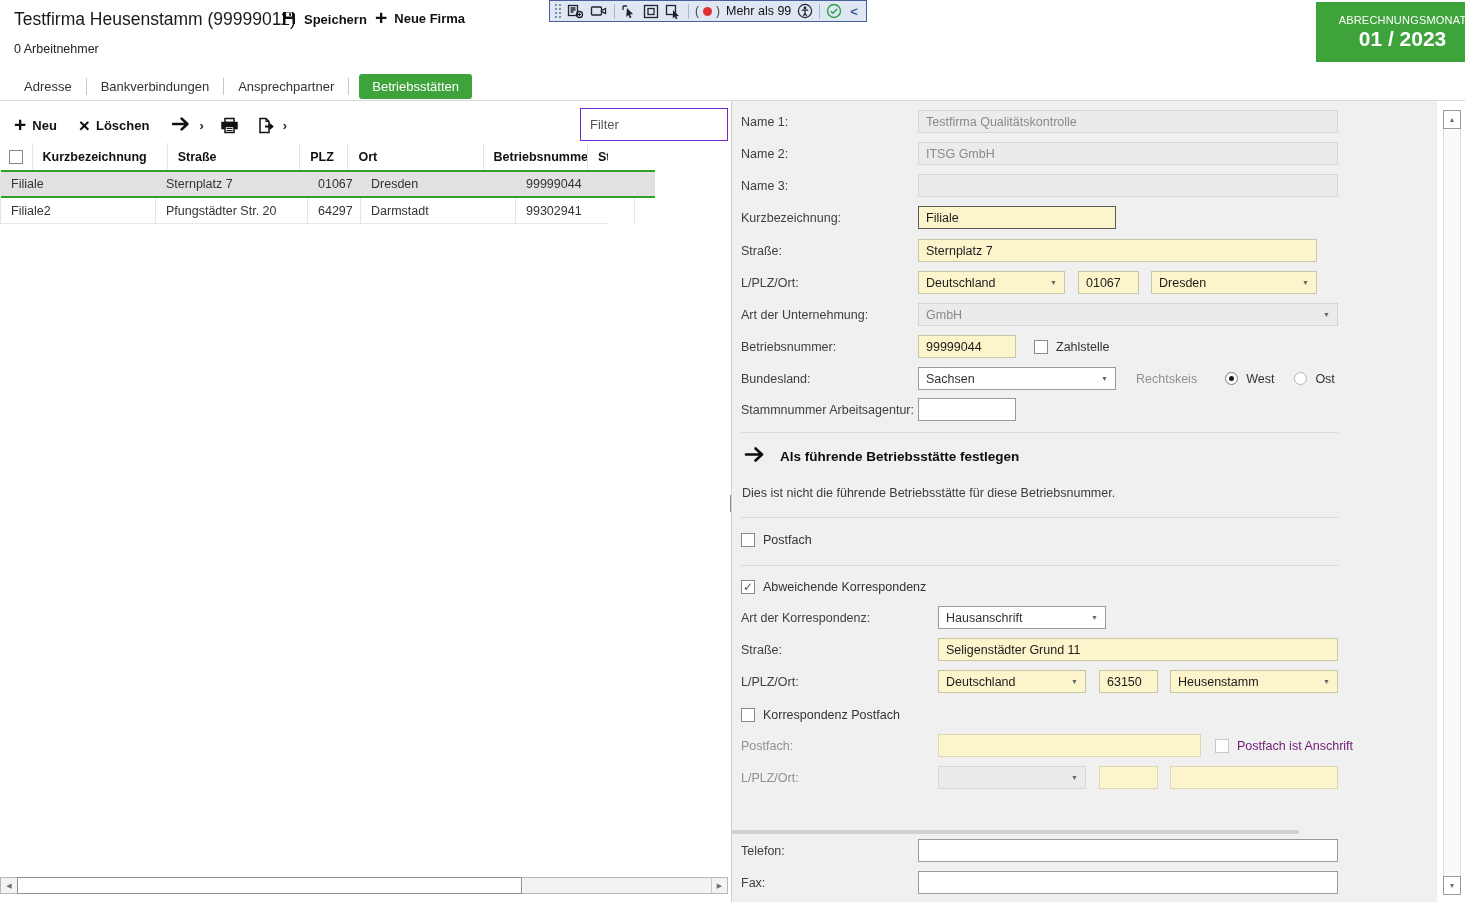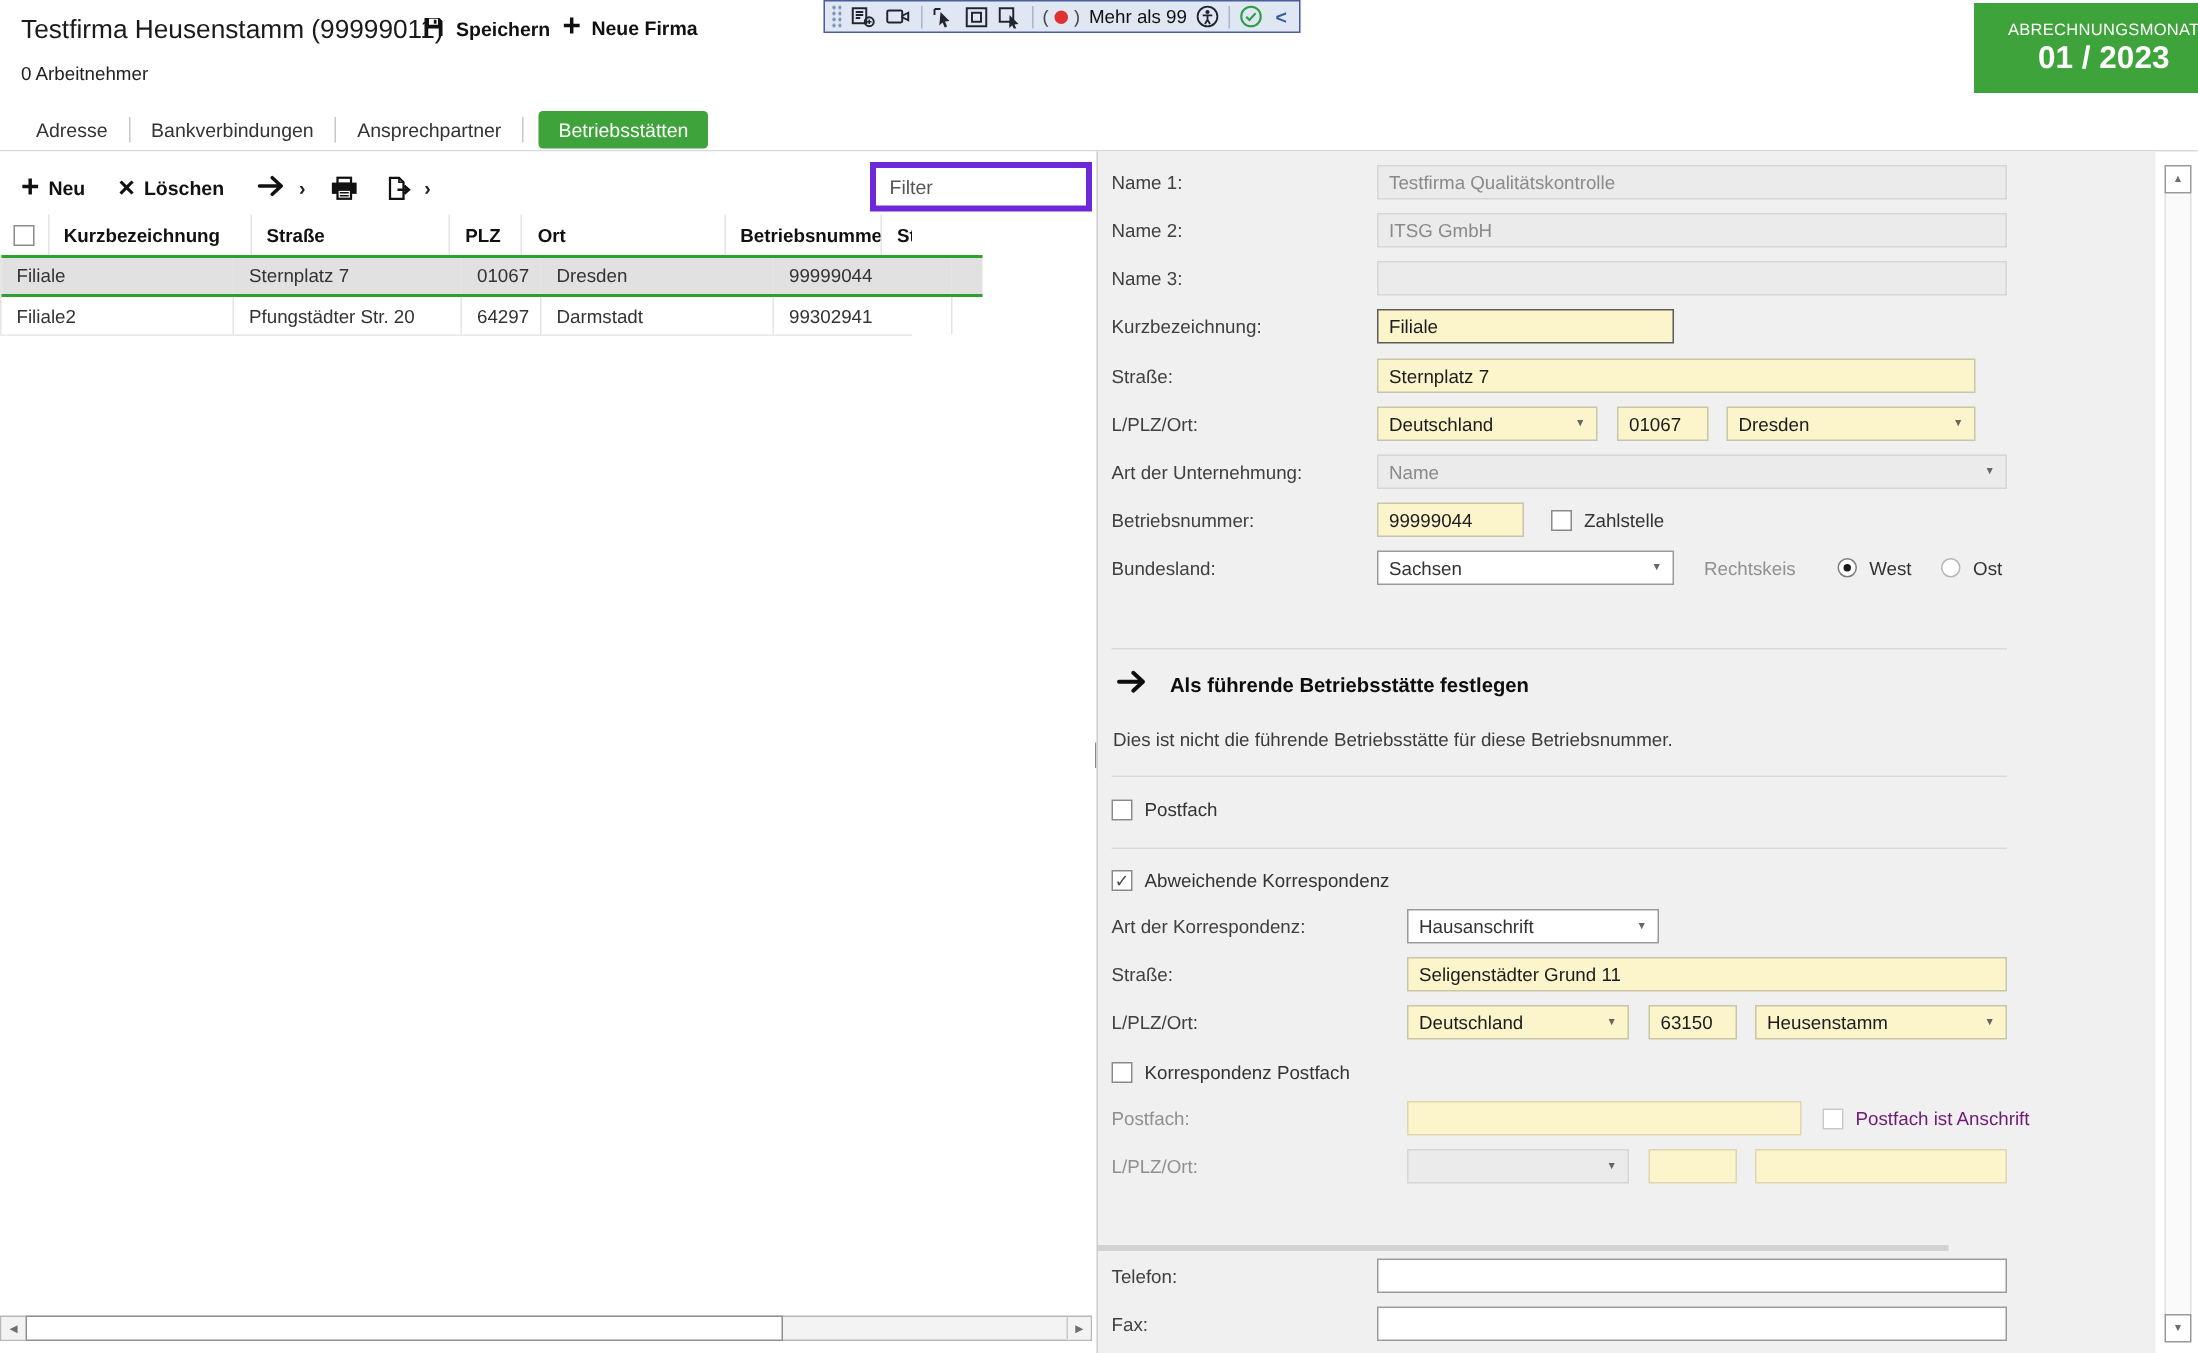--- a/index.html
+++ b/index.html
@@ -39,21 +39,21 @@
   .tab { padding:4px 14px; font-size:13px; color:#333; cursor:pointer; }
   .tabsep { width:1px; height:17px; background:#c8c8c8; }
   .tab.active { background:#3fa33c; color:#fff; border-radius:3px; padding:5px 13px; margin-left:10px; }
 
   
   #left { left:0; top:101px; width:730px; height:801px; background:#fff; }
   #ltoolbar { position:absolute; left:0; top:8px; height:32px; display:flex; align-items:center; gap:22px; padding-left:14px; }
   .tbtn { display:flex; align-items:center; gap:6px; font-weight:bold; font-size:13px; color:#111; cursor:pointer; }
   .x-glyph { font-size:19px; font-weight:700; line-height:15px; color:#111; }
   .submenu { font-size:13px; font-weight:bold; color:#222; margin-left:-14px; }
-  #filterbox { position:absolute; left:580px; top:7px; width:148px; height:33px; border:4px solid #6d28d9;
+  #filterbox { position:absolute; left:580px; top:7px; width:148px; height:33px; border:1px solid #6d28d9;
                background:#fff; font-size:13px; padding:0 9px; color:#222; font-family:inherit; }
   #filterbox::placeholder { color:#555; opacity:1; }
 
   
   #grid { position:absolute; left:0; top:42px; width:608px; }
   .trow { display:flex; align-items:stretch; }
   .hcell { font-weight:bold; color:#111; }
   .cell, .hcell { padding:0 10px; display:flex; align-items:center; border-right:1px solid #e4e4e4;
                   height:100%; overflow:hidden; white-space:nowrap; }
   .c-cb   { width:38px; justify-content:center; padding:0; }
@@ -340,21 +340,21 @@
     </span>
     <span class="field f-yellow" style="width:61px; margin-left:13px;">01067</span>
     <span class="field f-yellow combo" style="width:166px; margin-left:12px;">
       <span>Dresden</span>
         <span class="dd">▼</span>
     </span>
   </div>
   <div class="frow" style="left:9px; top:202px;">
     <span class="flabel" style="width:177px">Art der Unternehmung:</span>
     <span class="field f-gray combo" style="width:420px">
-      <span>Name</span>
+      <span>GmbH</span>
         <span class="dd">▼</span>
     </span>
   </div>
   <div class="frow" style="left:9px; top:234px;">
     <span class="flabel" style="width:177px">Betriebsnummer:</span>
     <span class="field f-yellow" style="width:98px">99999044</span>
     <span class="cbl" style="margin-left:18px;">
       <span class="cb"></span>
       <span>Zahlstelle</span>
     </span>
@@ -368,20 +368,24 @@
     <span class="flabel dim" style="margin-left:20px;">Rechtskeis</span>
     <span class="cbl" style="margin-left:28px;">
       <span class="radio checked"></span>
       <span>West</span>
     </span>
     <span class="cbl" style="margin-left:20px;">
       <span class="radio off"></span>
       <span>Ost</span>
     </span>
   </div>
+  <div class="frow" style="left:9px; top:297px;">
+    <span class="flabel" style="width:177px">Stammnummer Arbeitsagentur:</span>
+    <span class="field" style="width:98px"></span>
+  </div>
 
   <div class="hsep" style="left:9px; top:331px; width:597px;"></div>
 
   <div id="fuehrende" style="left:12px; top:345px;">
     <span>
       <svg width="22" height="17" viewBox="0 0 22 17" fill="none" stroke="#0d0d0d" stroke-width="2.6" stroke-linecap="round" stroke-linejoin="round">
           <path d="M2 8.5h16M11.5 2.5l6.5 6-6.5 6"></path>
         </svg>
     </span>
     <span>Als führende Betriebsstätte festlegen</span>

